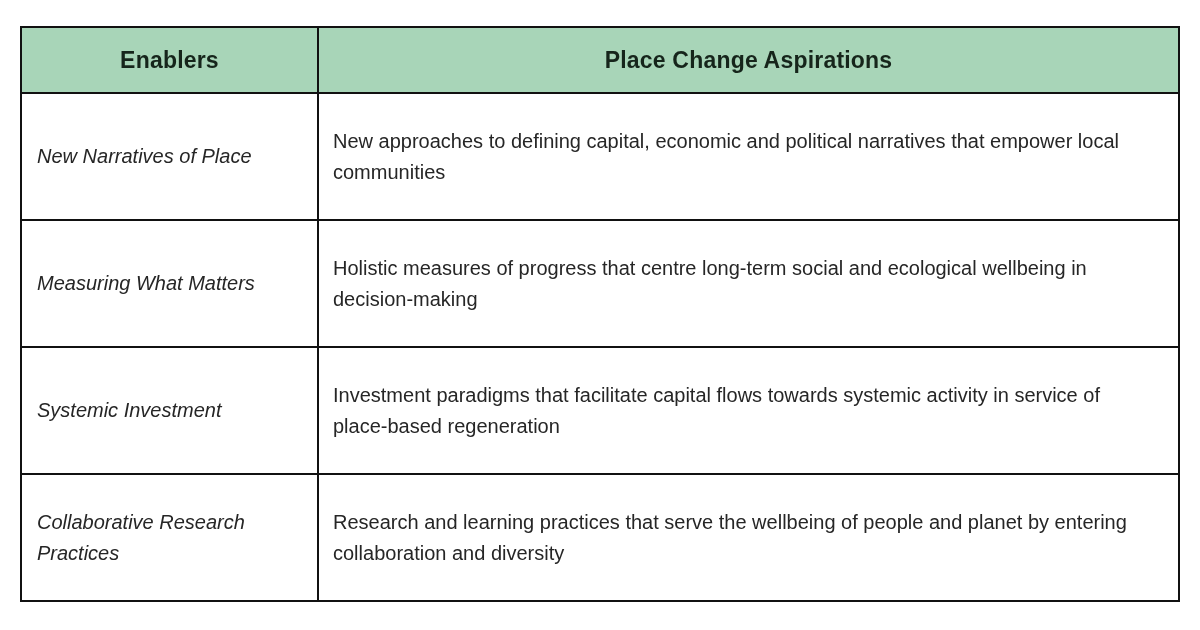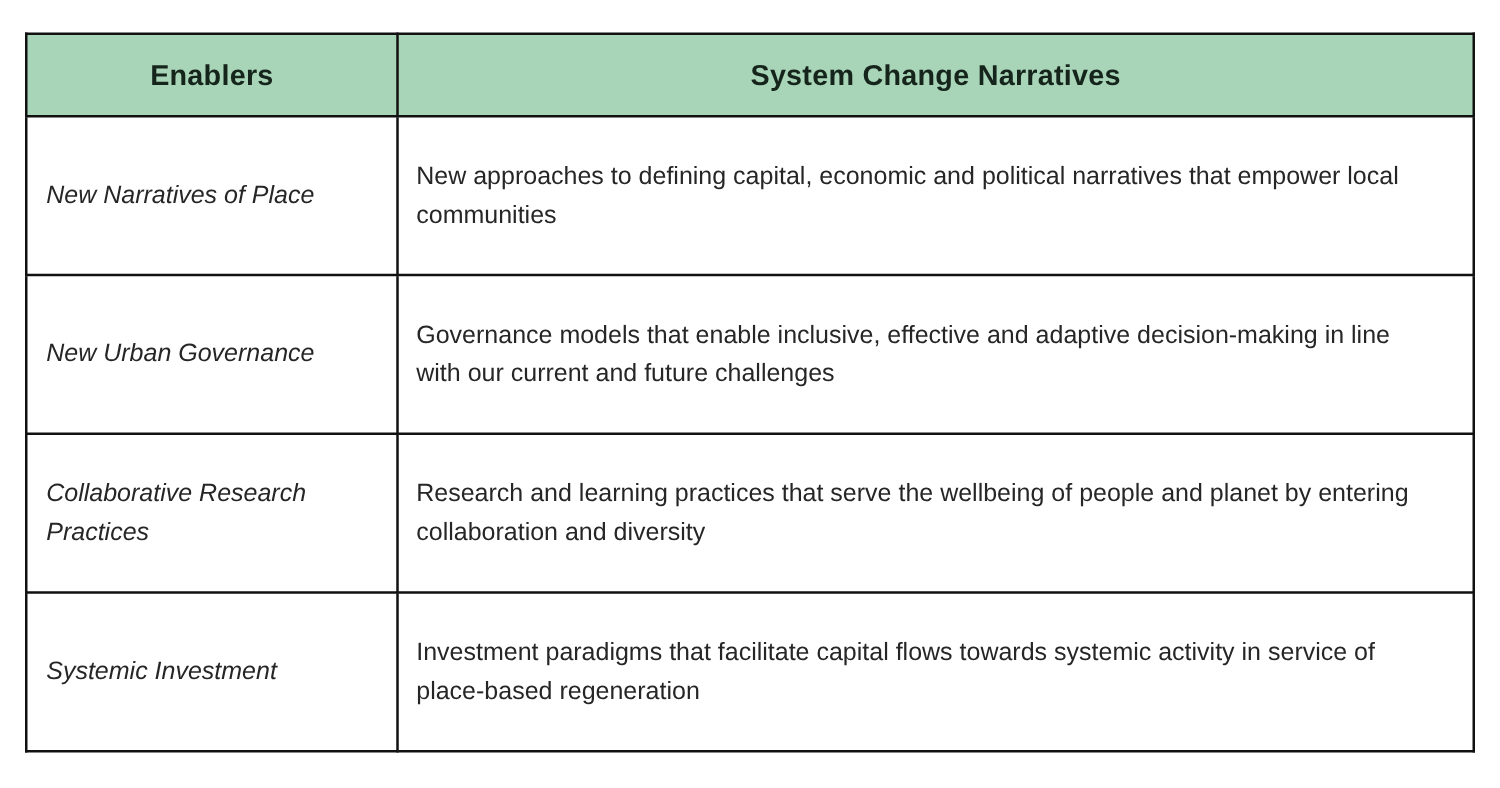--- a/index.html
+++ b/index.html
@@ -56,35 +56,35 @@
 
 <div class="page">
   <table class="enablers-table">
     <colgroup>
       <col class="col-enabler">
       <col class="col-aspiration">
     </colgroup>
     <thead>
       <tr>
         <th class="header-cell">Enablers</th>
-        <th class="header-cell">System Change Narratives</th>
+        <th class="header-cell">Place Change Aspirations</th>
       </tr>
     </thead>
     <tbody>
       <tr>
         <td class="body-cell enabler-cell">New Narratives of Place</td>
         <td class="body-cell aspiration-cell">New approaches to defining capital, economic and political narratives that empower local communities</td>
       </tr>
       <tr>
-        <td class="body-cell enabler-cell">New Urban Governance</td>
-        <td class="body-cell aspiration-cell">Governance models that enable inclusive, effective and adaptive decision-making in line with our current and future challenges</td>
+        <td class="body-cell enabler-cell">Measuring What Matters</td>
+        <td class="body-cell aspiration-cell">Holistic measures of progress that centre long-term social and ecological wellbeing in decision-making</td>
+      </tr>
+      <tr>
+        <td class="body-cell enabler-cell">Systemic Investment</td>
+        <td class="body-cell aspiration-cell">Investment paradigms that facilitate capital flows towards systemic activity in service of place-based regeneration</td>
       </tr>
       <tr>
         <td class="body-cell enabler-cell">Collaborative Research Practices</td>
         <td class="body-cell aspiration-cell">Research and learning practices that serve the wellbeing of people and planet by entering collaboration and diversity</td>
-      </tr>
-      <tr>
-        <td class="body-cell enabler-cell">Systemic Investment</td>
-        <td class="body-cell aspiration-cell">Investment paradigms that facilitate capital flows towards systemic activity in service of place-based regeneration</td>
       </tr>
     </tbody>
   </table>
 </div>
 
 </body></html>

